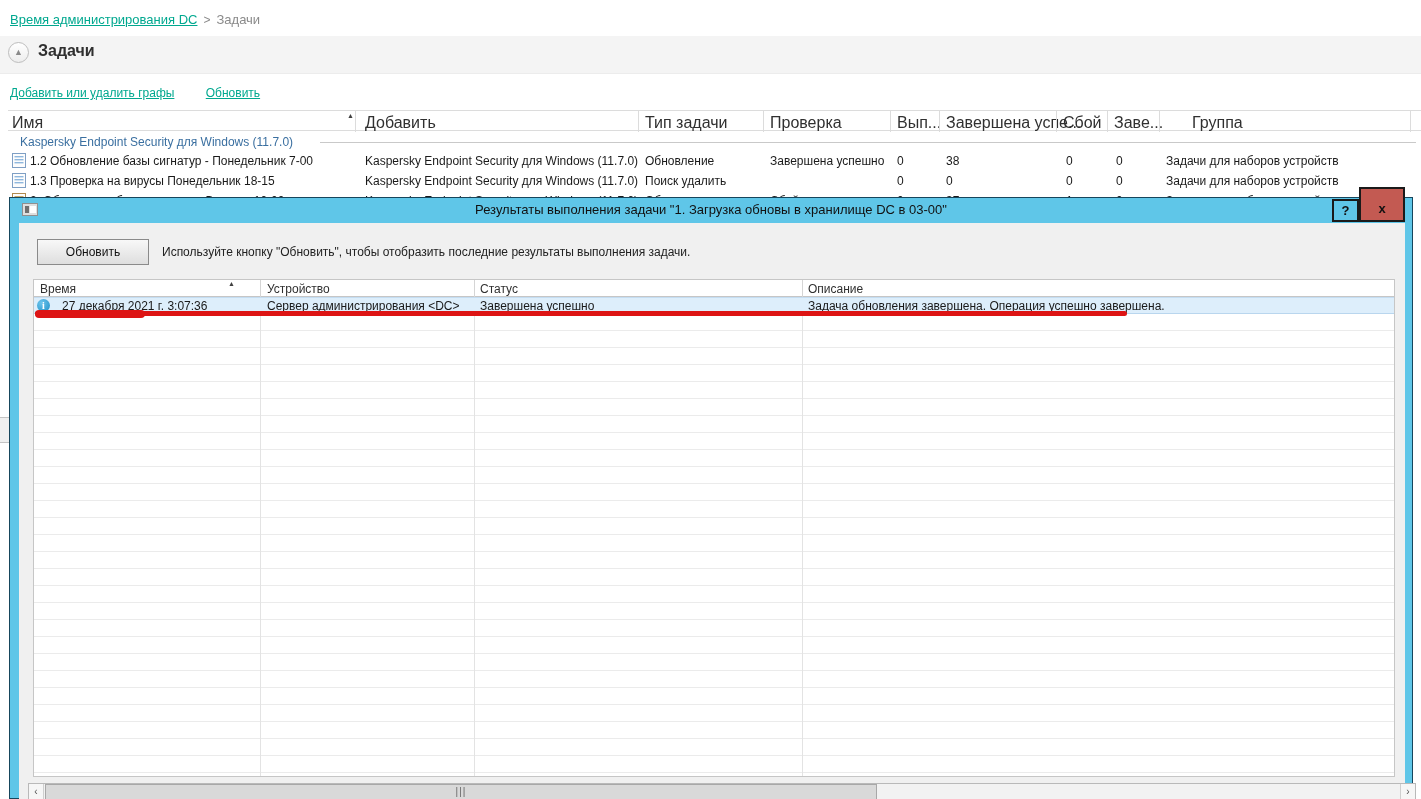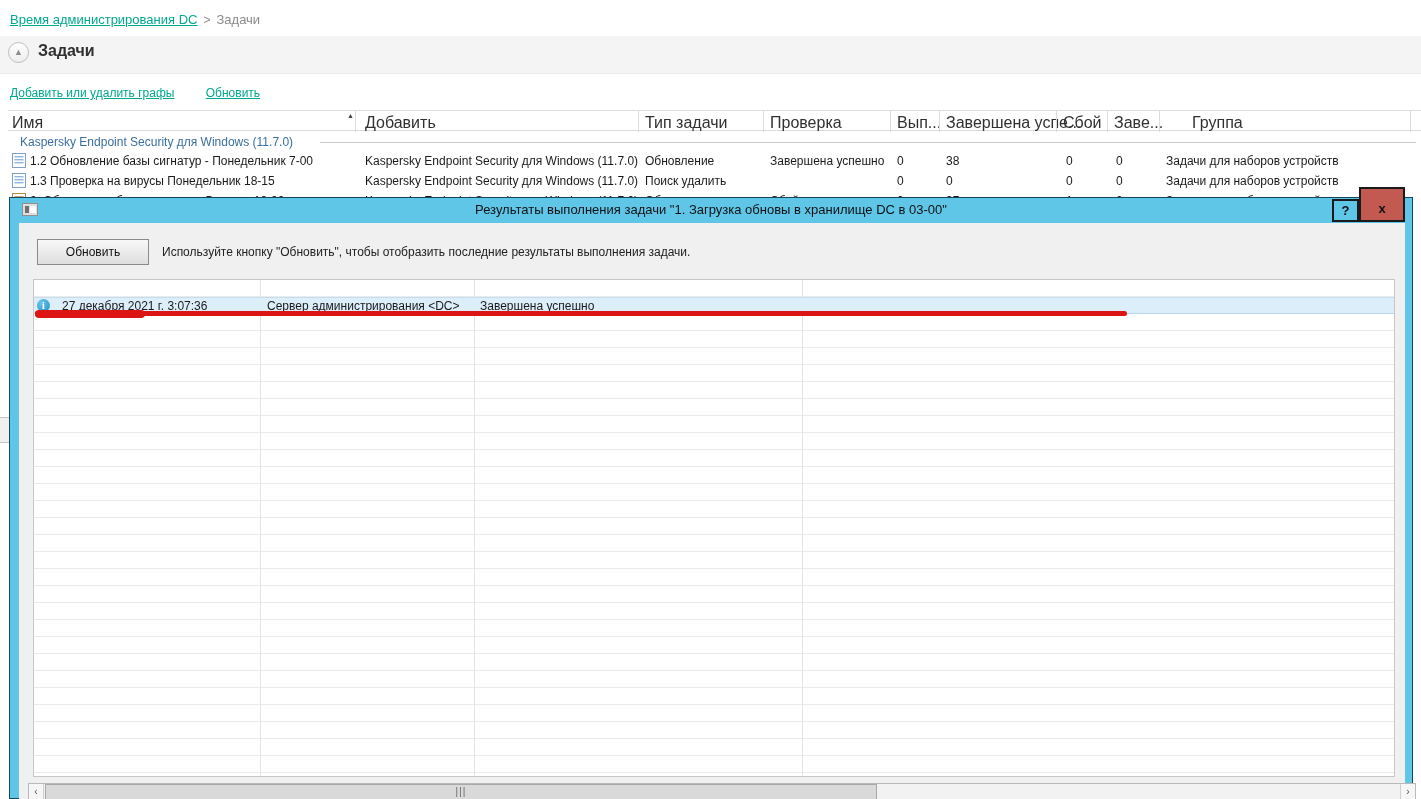--- a/index.html
+++ b/index.html
@@ -188,26 +188,37 @@
 
     <div class="dlg-content">
       <button class="refresh-btn">Обновить</button>
       <div class="refresh-hint">Используйте кнопку "Обновить", чтобы отобразить последние результаты выполнения задачи.</div>
 
       <div class="dlg-table">
         <div class="dlg-vline" style="left:226px"></div>
         <div class="dlg-vline" style="left:440px"></div>
         <div class="dlg-vline" style="left:768px"></div>
 
+        <div class="dlg-thead">
+          <span class="h" style="left:6px">Время</span>
+          <span class="sort-arrow" style="left:194px; top:0px">▲</span>
+          <span class="h" style="left:233px">Устройство</span>
+          <span class="h" style="left:446px">Статус</span>
+          <span class="h" style="left:774px">Описание</span>
+          <span class="vsep" style="left:226px"></span>
+          <span class="vsep" style="left:440px"></span>
+          <span class="vsep" style="left:768px"></span>
+        </div>
 
         <div class="result-row">
           <span class="info-icon">i</span>
           <span class="c" style="left:28px">27 декабря 2021 г. 3:07:36</span>
           <span class="c" style="left:233px">Сервер администрирования &lt;DC&gt;</span>
           <span class="c" style="left:446px">Завершена успешно</span>
+          <span class="c" style="left:774px">Задача обновления завершена. Операция успешно завершена.</span>
         </div>
       </div>
 
       <div class="hscroll" style="top:560px">
         <div class="hs-btn hs-left">‹</div>
         <div class="hs-thumb">
           <span class="hs-grip">|||</span>
         </div>
         <div class="hs-btn hs-right">›</div>
       </div>

